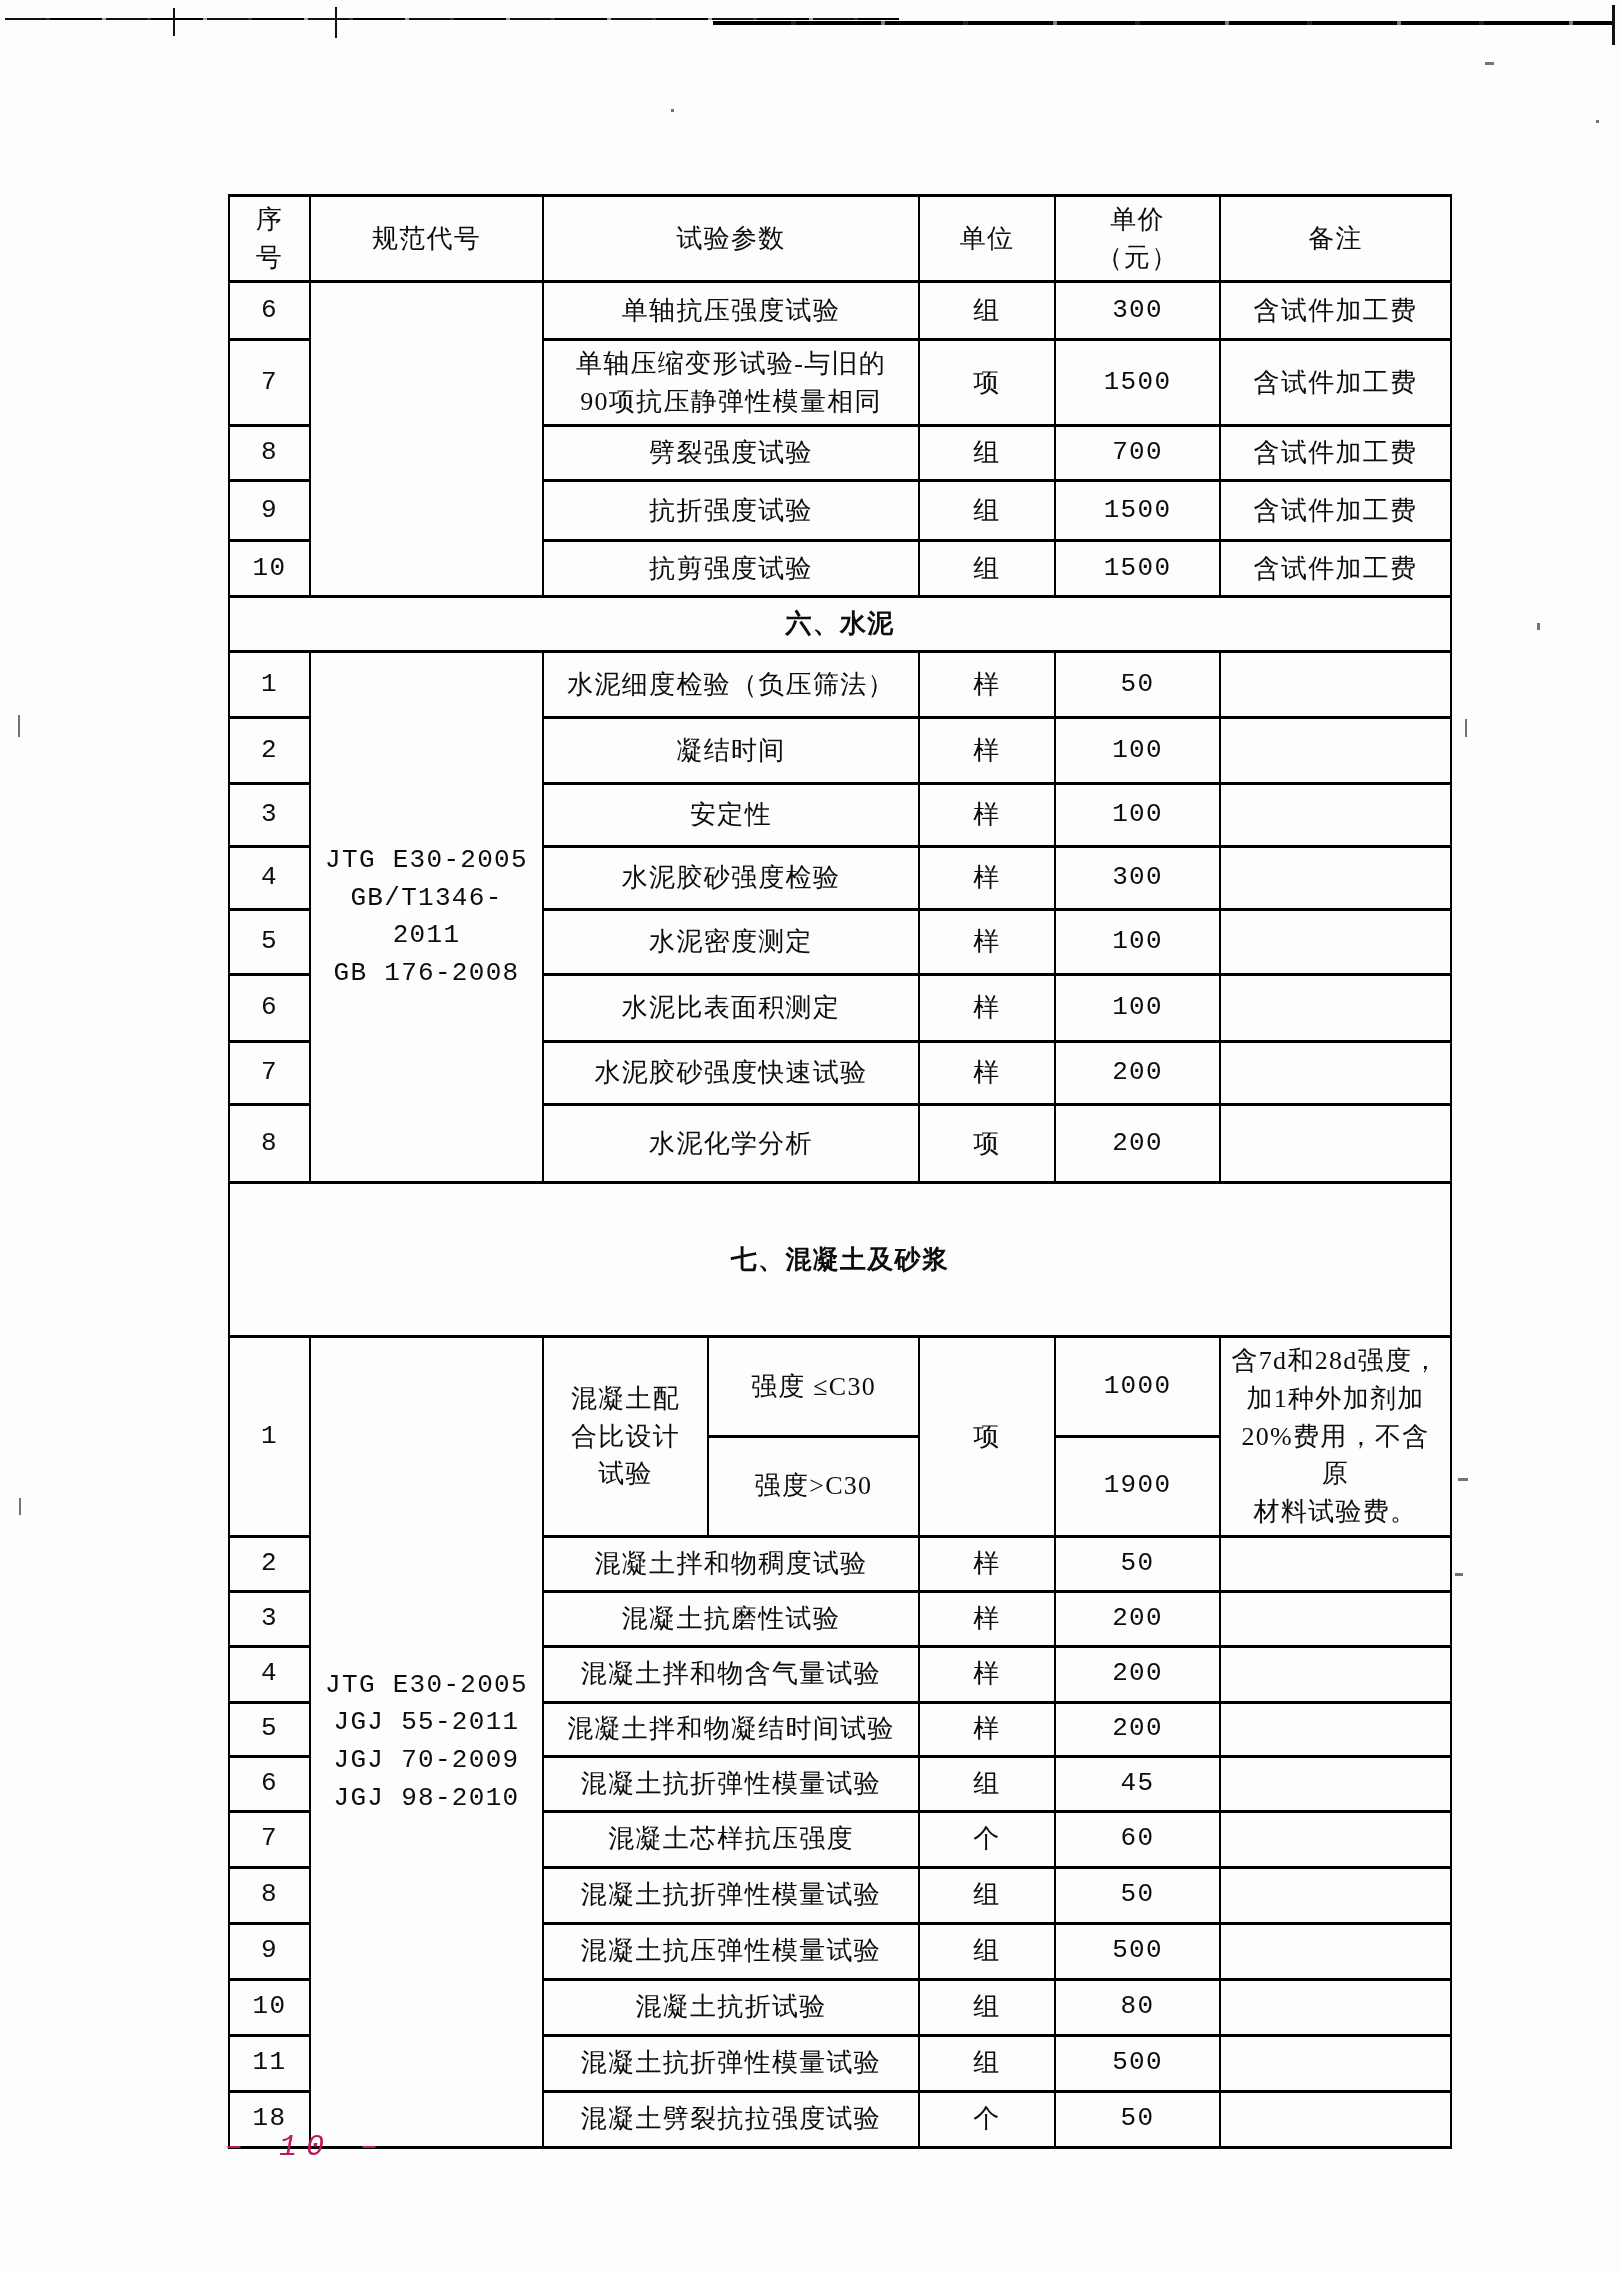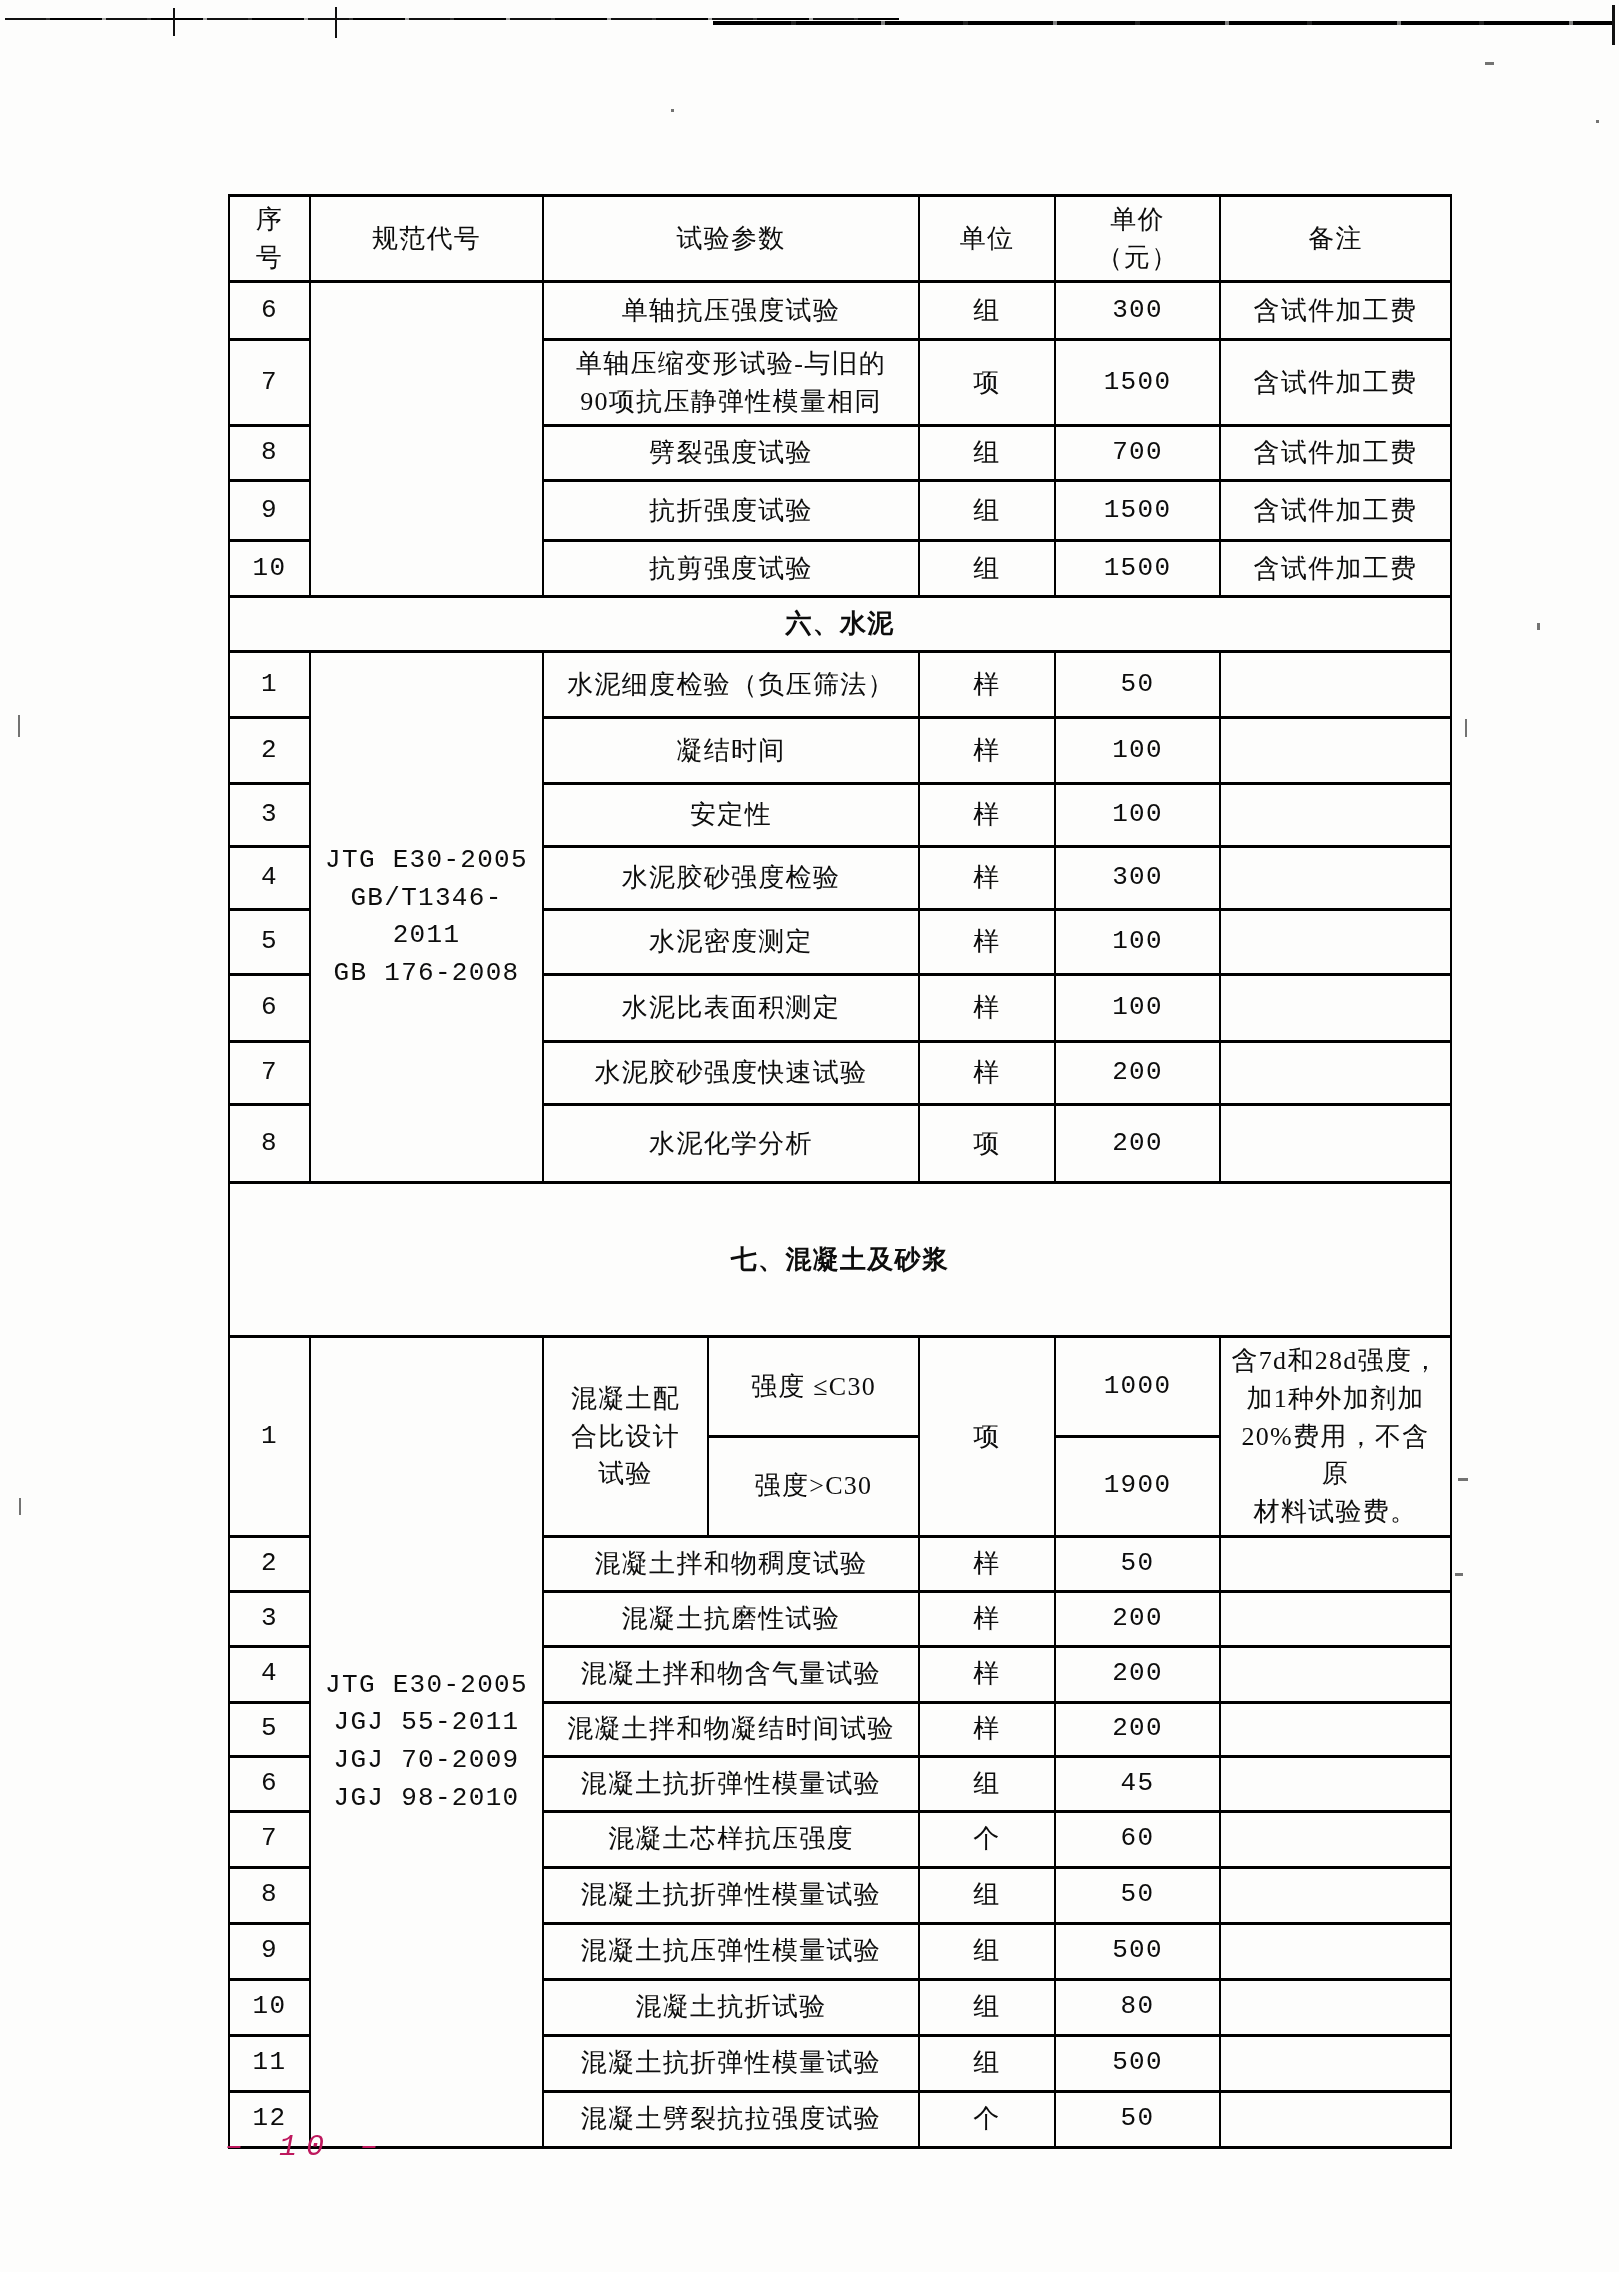--- a/index.html
+++ b/index.html
@@ -301,21 +301,21 @@
       <td class="c-remark"></td>
     </tr>
     <tr style="height:56px">
       <td class="c-no">11</td>
       <td class="c-param" colspan="2">混凝土抗折弹性模量试验</td>
       <td class="c-unit">组</td>
       <td class="c-price">500</td>
       <td class="c-remark"></td>
     </tr>
     <tr style="height:56px">
-      <td class="c-no">12</td>
+      <td class="c-no">18</td>
       <td class="c-param" colspan="2">混凝土劈裂抗拉强度试验</td>
       <td class="c-unit">个</td>
       <td class="c-price">50</td>
       <td class="c-remark"></td>
     </tr>
   </tbody>
     </table>
 
   <div class="page-number">– 10 –</div>
 </div>

